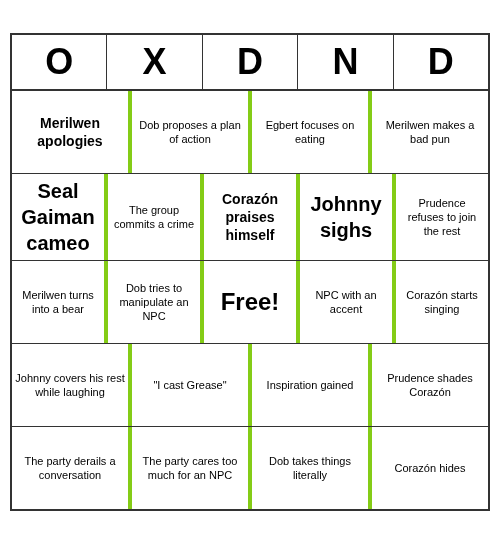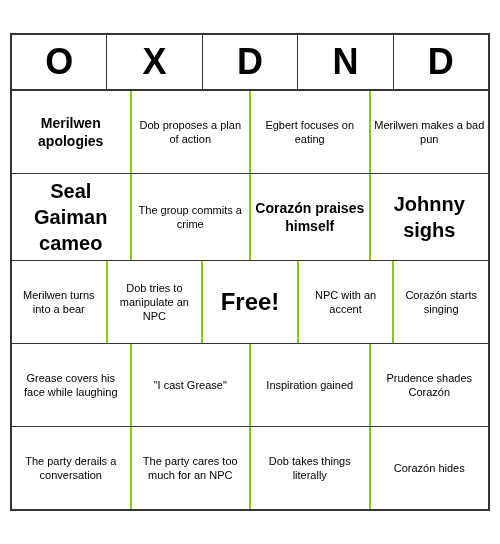--- a/index.html
+++ b/index.html
@@ -38,21 +38,21 @@
     }
     .grid-row {
       display: flex;
       border-bottom: 1px solid #333;
     }
     .grid-row:last-child {
       border-bottom: none;
     }
     .cell {
       flex: 1;
-      border-right: 2px solid #84cc16;
+      border-right: 4px solid #84cc16;
       padding: 4px 3px;
       text-align: center;
       font-size: 11px;
       display: flex;
       align-items: center;
       justify-content: center;
       min-height: 82px;
       line-height: 1.3;
     }
     .cell:last-child {
@@ -87,30 +87,31 @@
         <div class="cell medium-text">Merilwen apologies</div>
         <div class="cell">Dob proposes a plan of action</div>
         <div class="cell">Egbert focuses on eating</div>
         <div class="cell">Merilwen makes a bad pun</div>
       </div>
       <div class="grid-row">
         <div class="cell large-text">Seal Gaiman cameo</div>
         <div class="cell">The group commits a crime</div>
         <div class="cell medium-text">Corazón praises himself</div>
         <div class="cell large-text">Johnny sighs</div>
+        <div class="cell">Prudence refuses to join the rest</div>
       </div>
       <div class="grid-row">
         <div class="cell">Merilwen turns into a bear</div>
         <div class="cell">Dob tries to manipulate an NPC</div>
         <div class="cell free">Free!</div>
         <div class="cell">NPC with an accent</div>
         <div class="cell">Corazón starts singing</div>
       </div>
       <div class="grid-row">
-        <div class="cell">Grease covers his face while laughing</div>
+        <div class="cell">Johnny covers his rest while laughing</div>
         <div class="cell">"I cast Grease"</div>
         <div class="cell">Inspiration gained</div>
         <div class="cell">Prudence shades Corazón</div>
       </div>
       <div class="grid-row">
         <div class="cell">The party derails a conversation</div>
         <div class="cell">The party cares too much for an NPC</div>
         <div class="cell">Dob takes things literally</div>
         <div class="cell">Corazón hides</div>
       </div>

